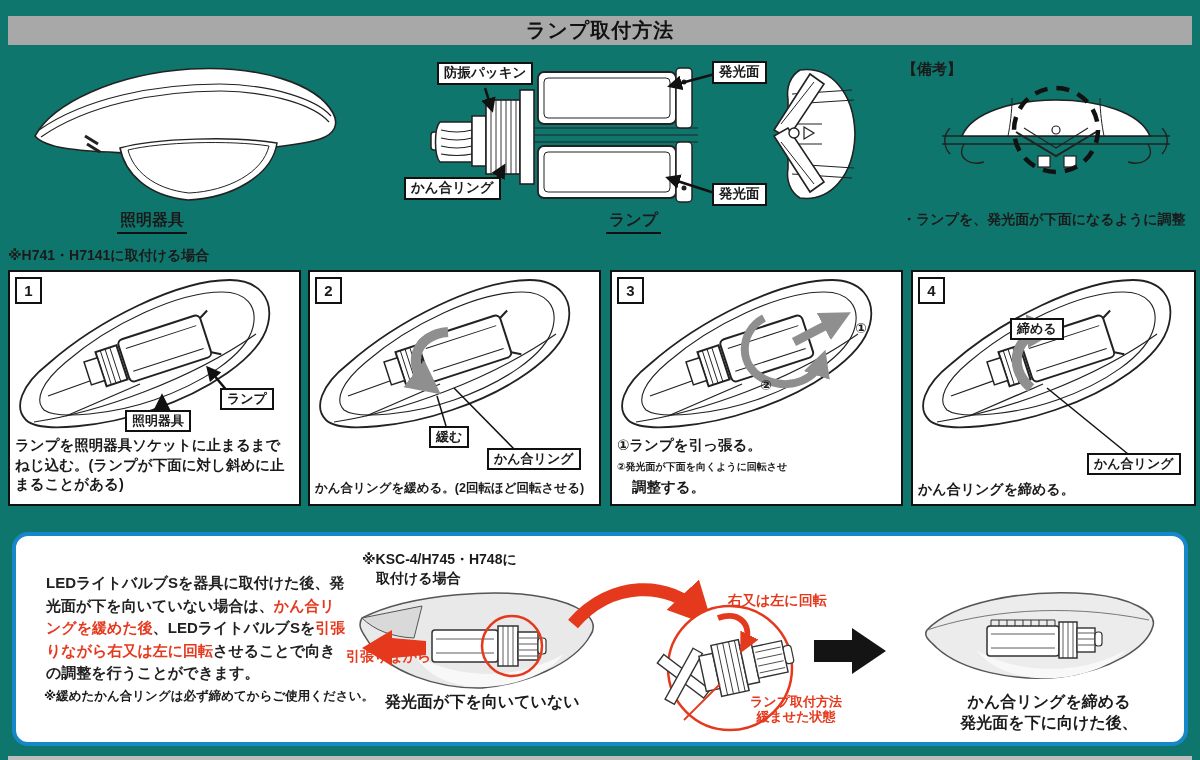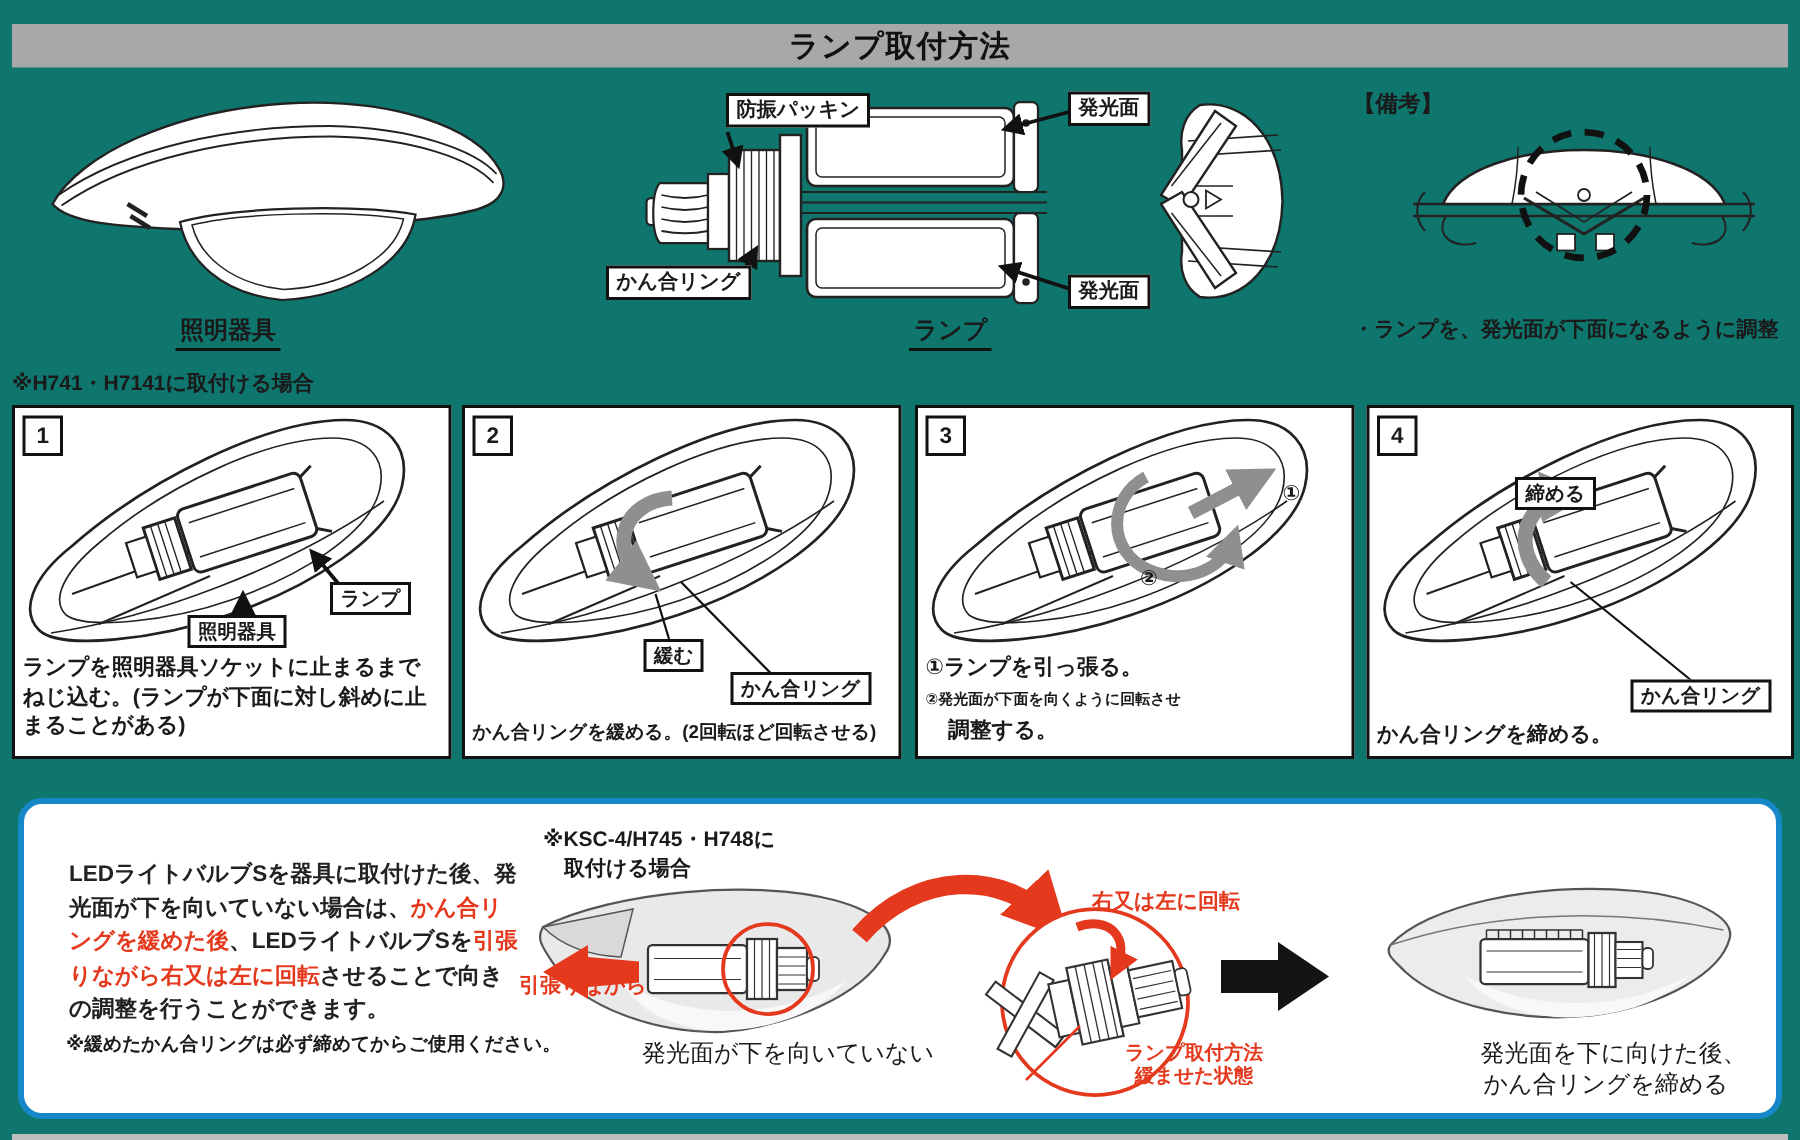--- a/index.html
+++ b/index.html
@@ -23,21 +23,21 @@
   .marker{font-size:14px;font-weight:bold;z-index:3;}
   
   .bluebox{left:12px;top:532px;width:1176px;height:214px;border:4px solid #1687c8;
            border-radius:16px;box-sizing:border-box;background:#fff;}
   .para{left:30px;top:36px;width:300px;font-size:15px;font-weight:bold;line-height:22.5px;color:#222;}
   .red{color:#e5391e;}
   .note{left:28px;top:152px;font-size:12.5px;font-weight:bold;white-space:nowrap;}
   .caseh{left:346px;top:14px;font-size:14px;font-weight:bold;line-height:19px;}
   .caseh .l2{padding-left:14px;}
   .redlbl{color:#e5391e;font-weight:bold;font-size:14px;white-space:nowrap;}
-  .figcap{font-size:16px;font-weight:normal;white-space:nowrap;margin-left:43px;}
+  .figcap{font-size:16px;font-weight:bold;white-space:nowrap;}
   .ringstate{left:722px;top:158px;width:116px;text-align:center;color:#e5391e;
              font-size:13px;font-weight:bold;line-height:15px;}
   .botstrip{left:8px;top:756px;width:1184px;height:4px;background:#bdbdbd;}
   svg{display:block;}
 </style>
 </head>
 <body>
 
 <div class="page">
 
@@ -84,21 +84,21 @@
     <rect x="114" y="94" width="126" height="40" rx="4" fill="none" stroke="#222" stroke-width="1"></rect>
     <rect x="246" y="10" width="16" height="60" rx="4" fill="#fff" stroke="#222" stroke-width="1.5"></rect>
     <rect x="246" y="84" width="16" height="60" rx="4" fill="#fff" stroke="#222" stroke-width="1.5"></rect>
     <circle cx="254" cy="24" r="2.5" fill="#222"></circle>
       <circle cx="254" cy="130" r="2.5" fill="#222"></circle>
     <line x1="55" y1="30" x2="62" y2="52" stroke="#111" stroke-width="2.5" marker-end="url(#ab)"></line>
     <line x1="64" y1="126" x2="74" y2="108" stroke="#111" stroke-width="2.5" marker-end="url(#ab)"></line>
     <line x1="300" y1="12" x2="240" y2="28" stroke="#111" stroke-width="2.5" marker-end="url(#ab)"></line>
     <line x1="300" y1="140" x2="238" y2="120" stroke="#111" stroke-width="2.5" marker-end="url(#ab)"></line>
   </svg>
-  <div class="abs lbl" style="left:437px;top:62px;font-size:13.5px;margin-left:47px;">防振パッキン</div>
+  <div class="abs lbl" style="left:437px;top:62px;font-size:13.5px;">防振パッキン</div>
   <div class="abs lbl" style="left:404px;top:177px;font-size:13.5px;">かん合リング</div>
   <div class="abs lbl" style="left:712px;top:61px;font-size:13.5px;">発光面</div>
   <div class="abs lbl" style="left:712px;top:183px;font-size:13.5px;">発光面</div>
   <div class="abs cap-u" style="left:606px;top:210px;">ランプ</div>
 
   <svg class="abs" style="left:762px;top:60px;" width="100" height="148" viewBox="0 0 100 148">
     <path d="M38,10 C68,6 92,32 93,74 C92,116 68,142 38,138 C28,132 24,120 26,108 L26,40 C24,28 28,16 38,10 Z" fill="#fff" stroke="#222" stroke-width="1.6"></path>
     <path d="M30,34 L90,30 M30,44 L92,40 M30,104 L92,108 M30,114 L90,118 M26,64 h34 M26,84 h34" stroke="#222" stroke-width="1.1"></path>
     <polygon points="12,70 48,14 62,24 26,78" fill="#fff" stroke="#222" stroke-width="1.6"></polygon>
     <line x1="19" y1="64" x2="52" y2="22" stroke="#222" stroke-width="1"></line>
@@ -292,19 +292,19 @@
       <path d="M70,44 v-6 M78,44 v-6 M86,44 v-6 M94,44 v-6 M102,44 v-6 M110,44 v-6 M118,44 v-6 M126,44 v-6 M134,44 v-6 M70,38 h64" stroke="#333" stroke-width="1"></path>
       <line x1="70" y1="52" x2="134" y2="52" stroke="#333" stroke-width="0.8"></line>
       <line x1="70" y1="66" x2="134" y2="66" stroke="#333" stroke-width="0.8"></line>
       <rect x="138" y="40" width="18" height="36" fill="#fff" stroke="#333" stroke-width="1.5"></rect>
       <path d="M142,40 v36 M147,40 v36 M152,40 v36" stroke="#333" stroke-width="0.8"></path>
       <rect x="156" y="46" width="18" height="24" fill="#fff" stroke="#333" stroke-width="1.4"></rect>
       <path d="M157,51 h16 M157,57 h16 M157,63 h16" stroke="#333" stroke-width="0.8"></path>
       <rect x="174" y="50" width="7" height="14" rx="3" fill="#fff" stroke="#333" stroke-width="1.2"></rect>
     </svg>
     <div class="abs" style="left:928px;top:156px;width:210px;text-align:center;">
+      <div class="figcap">かん合リングを締める</div>
       <div class="figcap">発光面を下に向けた後、</div>
-      <div class="figcap">かん合リングを締める</div>
     </div>
   </div>
 
   <div class="abs botstrip"></div>
 </div>
 
 </body></html>

